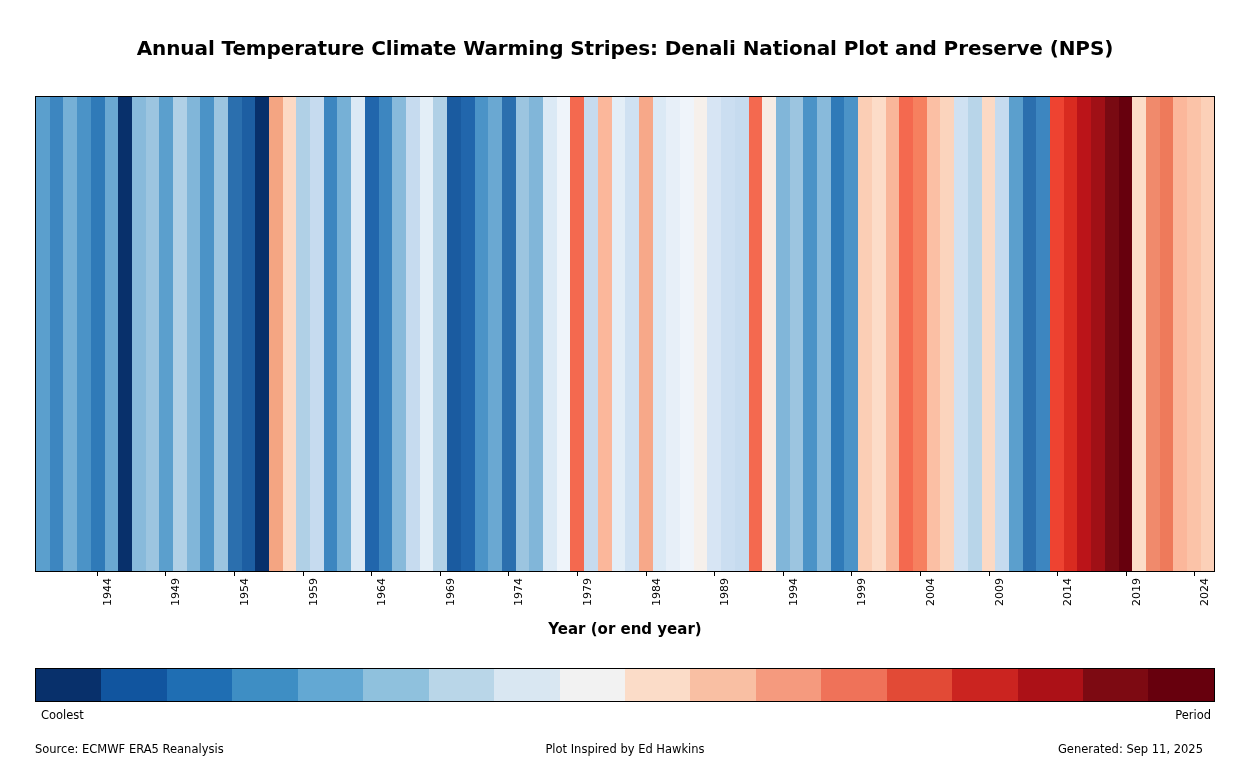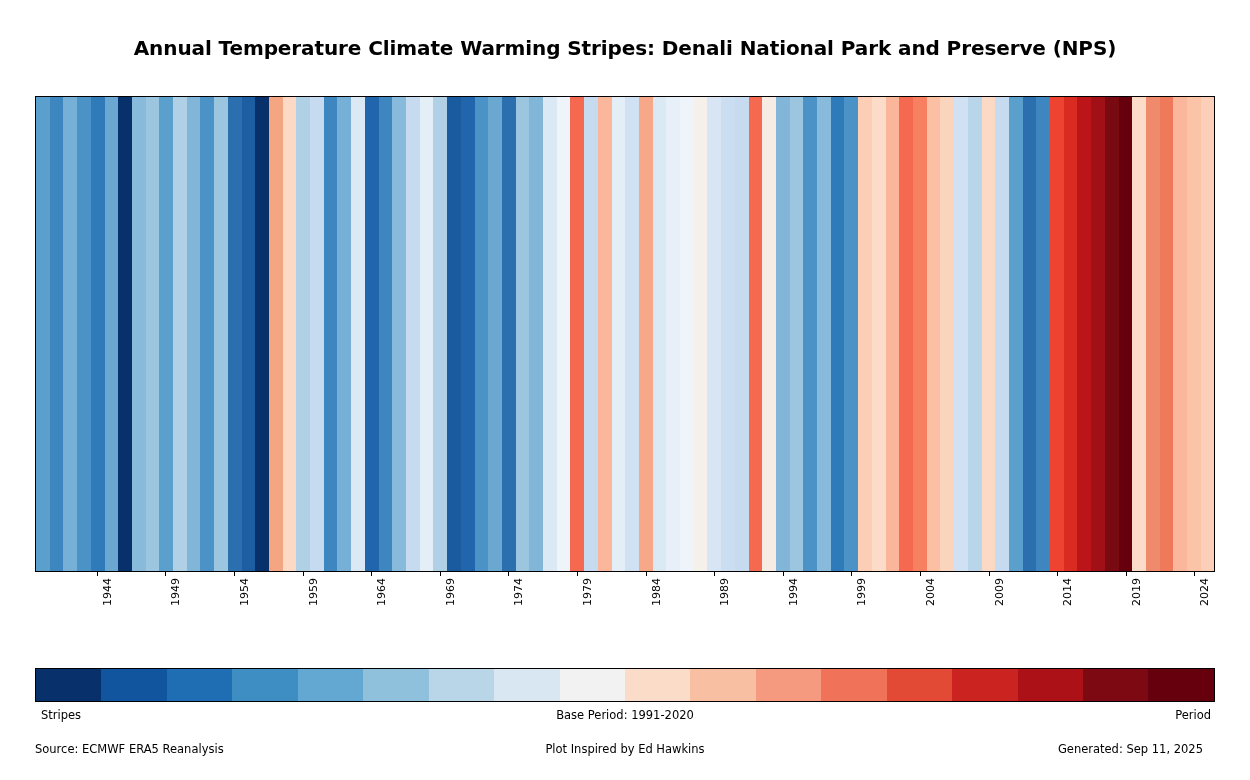--- a/index.html
+++ b/index.html
@@ -121,21 +121,21 @@
   }
   .f-left { position: absolute; left: 0; top: 0; }
   .f-center { position: absolute; left: 0; top: 0; width: 1180px; text-align: center; }
   .f-right { position: absolute; right: 12px; top: 0; }
 </style>
 </head>
 <body>
 
 <div id="chart-root">
 
-  <div class="chart-title">Annual Temperature Climate Warming Stripes: Denali National Park and Preserve (NPS)</div>
+  <div class="chart-title">Annual Temperature Climate Warming Stripes: Denali National Plot and Preserve (NPS)</div>
 
   <div class="stripes-panel" id="stripes-panel">
       <div class="stripe" style="background: rgb(91, 159, 205);"></div>
       <div class="stripe" style="background: rgb(61, 134, 192);"></div>
       <div class="stripe" style="background: rgb(118, 176, 214);"></div>
       <div class="stripe" style="background: rgb(75, 147, 199);"></div>
       <div class="stripe" style="background: rgb(47, 122, 184);"></div>
       <div class="stripe" style="background: rgb(106, 168, 210);"></div>
       <div class="stripe" style="background: rgb(8, 48, 107);"></div>
       <div class="stripe" style="background: rgb(136, 186, 219);"></div>
@@ -249,20 +249,21 @@
       <div class="tick" style="left: 953.605px;"></div>
       <div class="tick-label" style="left: 958.605px;">2009</div>
       <div class="tick" style="left: 1022.21px;"></div>
       <div class="tick-label" style="left: 1027.21px;">2014</div>
       <div class="tick" style="left: 1090.81px;"></div>
       <div class="tick-label" style="left: 1095.81px;">2019</div>
       <div class="tick" style="left: 1159.42px;"></div>
       <div class="tick-label" style="left: 1164.42px;">2024</div>
     </div>
 
+  <div class="xaxis-title">Year (or end year)</div>
 
   <div class="colorbar" id="colorbar">
       <div class="cb-seg" style="background: rgb(8, 48, 107);"></div>
       <div class="cb-seg" style="background: rgb(17, 85, 159);"></div>
       <div class="cb-seg" style="background: rgb(31, 110, 179);"></div>
       <div class="cb-seg" style="background: rgb(62, 142, 196);"></div>
       <div class="cb-seg" style="background: rgb(99, 168, 211);"></div>
       <div class="cb-seg" style="background: rgb(143, 193, 221);"></div>
       <div class="cb-seg" style="background: rgb(185, 214, 232);"></div>
       <div class="cb-seg" style="background: rgb(217, 231, 242);"></div>
@@ -272,22 +273,21 @@
       <div class="cb-seg" style="background: rgb(245, 154, 126);"></div>
       <div class="cb-seg" style="background: rgb(239, 114, 89);"></div>
       <div class="cb-seg" style="background: rgb(226, 74, 54);"></div>
       <div class="cb-seg" style="background: rgb(203, 36, 32);"></div>
       <div class="cb-seg" style="background: rgb(172, 17, 23);"></div>
       <div class="cb-seg" style="background: rgb(125, 10, 18);"></div>
       <div class="cb-seg" style="background: rgb(103, 0, 13);"></div>
     </div>
 
   <div class="cb-labels">
-    <span class="cb-left">Stripes</span>
-    <span class="cb-center">Base Period: 1991-2020</span>
+    <span class="cb-left">Coolest</span>
     <span class="cb-right">Period</span>
   </div>
 
   <div class="footer">
     <span class="f-left">Source: ECMWF ERA5 Reanalysis</span>
     <span class="f-center">Plot Inspired by Ed Hawkins</span>
     <span class="f-right">Generated: Sep 11, 2025</span>
   </div>
 
 </div>

